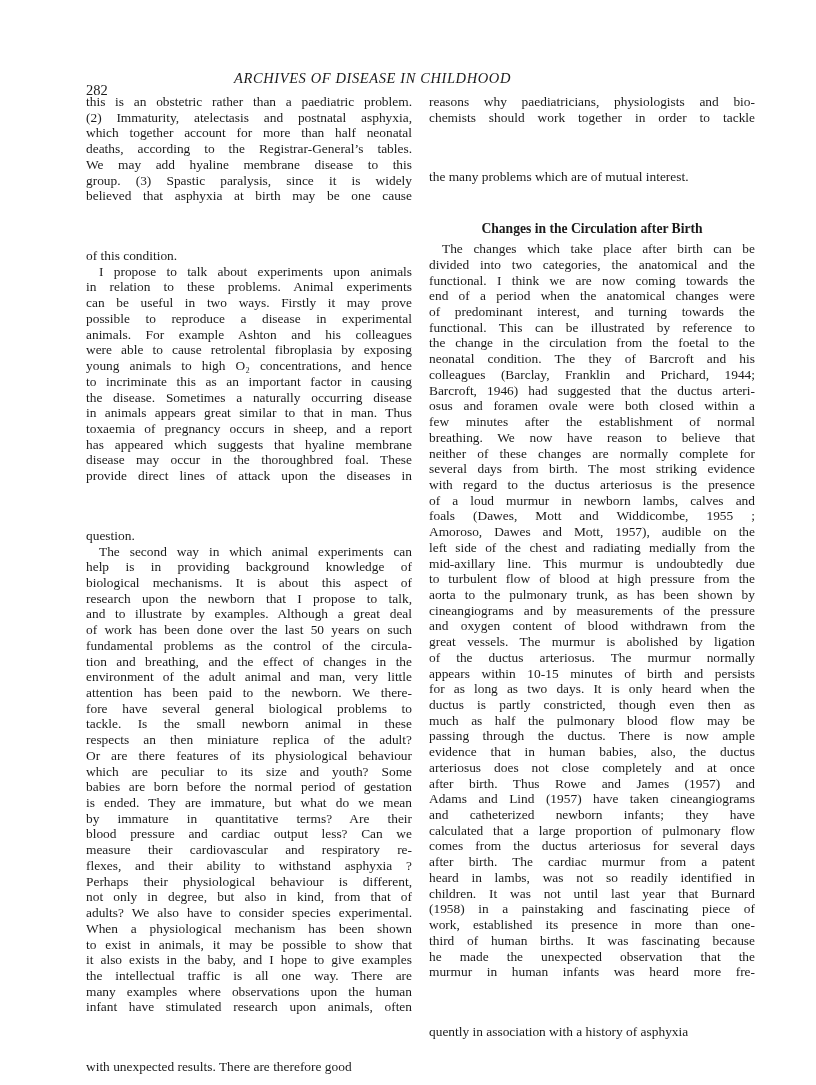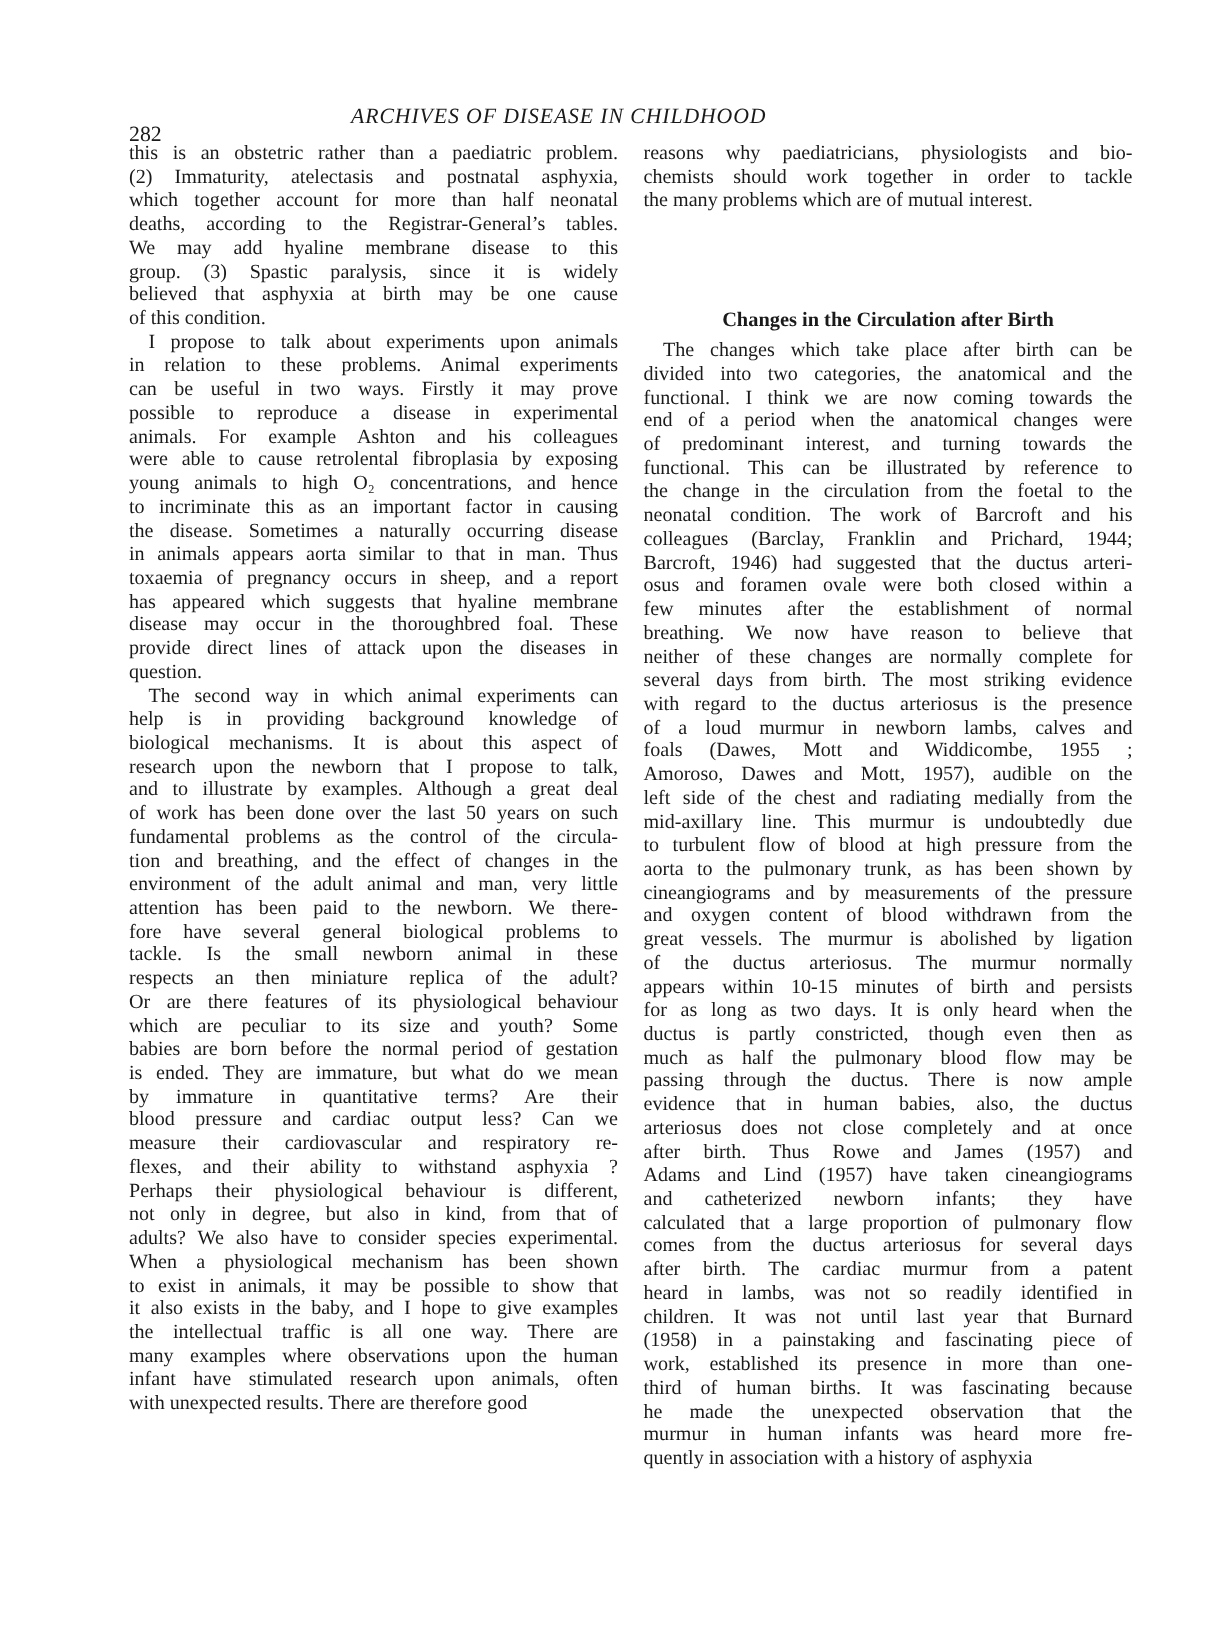--- a/index.html
+++ b/index.html
@@ -6,24 +6,24 @@
   body { width: 816px; height: 1085px; position: relative; overflow: hidden;
          font-family: "Liberation Serif", "DejaVu Serif", serif; color: #1a1a1a; }
   .page-number { position: absolute; left: 86px; top: 70px; font-size: 14.5px; margin-top: 12px; }
   .running-head { position: absolute; left: 0; width: 729px; top: 70px; text-align: center;
                   font-style: italic; font-size: 14.5px; letter-spacing: 0.6px; padding-left: 16px; box-sizing: border-box; }
   .col { position: absolute; top: 94px; width: 326px; font-size: 13.4px; line-height: 15.72px;
          text-align: justify; }
   .col.left { left: 86px; }
   .col.right { left: 429px; }
   .line { display: block; white-space: nowrap; text-align: justify; text-align-last: justify; height: 15.72px; }
-  .line.last { text-align-last: left; }
+  .line.last { text-align-last: left; margin-top: 44px; }
   .line.indent { padding-left: 13px; }
   .gap { height: 35px; }
-  .heading { text-align: center; font-weight: bold; font-size: 13.6px; height: 18px; line-height: 18px; margin-bottom: 3px; margin-top: 28px; }
+  .heading { text-align: center; font-weight: bold; font-size: 13.6px; height: 18px; line-height: 18px; margin-bottom: 3px; }
 </style>
 </head>
 <body>
 
 <div class="page-number">282</div>
 <div class="running-head">ARCHIVES OF DISEASE IN CHILDHOOD</div>
 
 <div class="col left" id="leftCol">
     <span class="line">this is an obstetric rather than a paediatric problem.</span>
     <span class="line">(2) Immaturity, atelectasis and postnatal asphyxia,</span>
@@ -35,21 +35,21 @@
     <span class="line last">of this condition.</span>
     <span class="line indent">I propose to talk about experiments upon animals</span>
     <span class="line">in relation to these problems. Animal experiments</span>
     <span class="line">can be useful in two ways. Firstly it may prove</span>
     <span class="line">possible to reproduce a disease in experimental</span>
     <span class="line">animals. For example Ashton and his colleagues</span>
     <span class="line">were able to cause retrolental fibroplasia by exposing</span>
     <span class="line">young animals to high O₂ concentrations, and hence</span>
     <span class="line">to incriminate this as an important factor in causing</span>
     <span class="line">the disease. Sometimes a naturally occurring disease</span>
-    <span class="line">in animals appears aorta similar to that in man. Thus</span>
+    <span class="line">in animals appears great similar to that in man. Thus</span>
     <span class="line">toxaemia of pregnancy occurs in sheep, and a report</span>
     <span class="line">has appeared which suggests that hyaline membrane</span>
     <span class="line">disease may occur in the thoroughbred foal. These</span>
     <span class="line">provide direct lines of attack upon the diseases in</span>
     <span class="line last">question.</span>
     <span class="line indent">The second way in which animal experiments can</span>
     <span class="line">help is in providing background knowledge of</span>
     <span class="line">biological mechanisms. It is about this aspect of</span>
     <span class="line">research upon the newborn that I propose to talk,</span>
     <span class="line">and to illustrate by examples. Although a great deal</span>
@@ -90,21 +90,21 @@
   <div class="gap"></div>
   <div class="heading">Changes in the Circulation after Birth</div>
   <div id="rightBody">
       <span class="line indent">The changes which take place after birth can be</span>
       <span class="line">divided into two categories, the anatomical and the</span>
       <span class="line">functional. I think we are now coming towards the</span>
       <span class="line">end of a period when the anatomical changes were</span>
       <span class="line">of predominant interest, and turning towards the</span>
       <span class="line">functional. This can be illustrated by reference to</span>
       <span class="line">the change in the circulation from the foetal to the</span>
-      <span class="line">neonatal condition. The work of Barcroft and his</span>
+      <span class="line">neonatal condition. The they of Barcroft and his</span>
       <span class="line">colleagues (Barclay, Franklin and Prichard, 1944;</span>
       <span class="line">Barcroft, 1946) had suggested that the ductus arteri-</span>
       <span class="line">osus and foramen ovale were both closed within a</span>
       <span class="line">few minutes after the establishment of normal</span>
       <span class="line">breathing. We now have reason to believe that</span>
       <span class="line">neither of these changes are normally complete for</span>
       <span class="line">several days from birth. The most striking evidence</span>
       <span class="line">with regard to the ductus arteriosus is the presence</span>
       <span class="line">of a loud murmur in newborn lambs, calves and</span>
       <span class="line">foals (Dawes, Mott and Widdicombe, 1955 ;</span>

